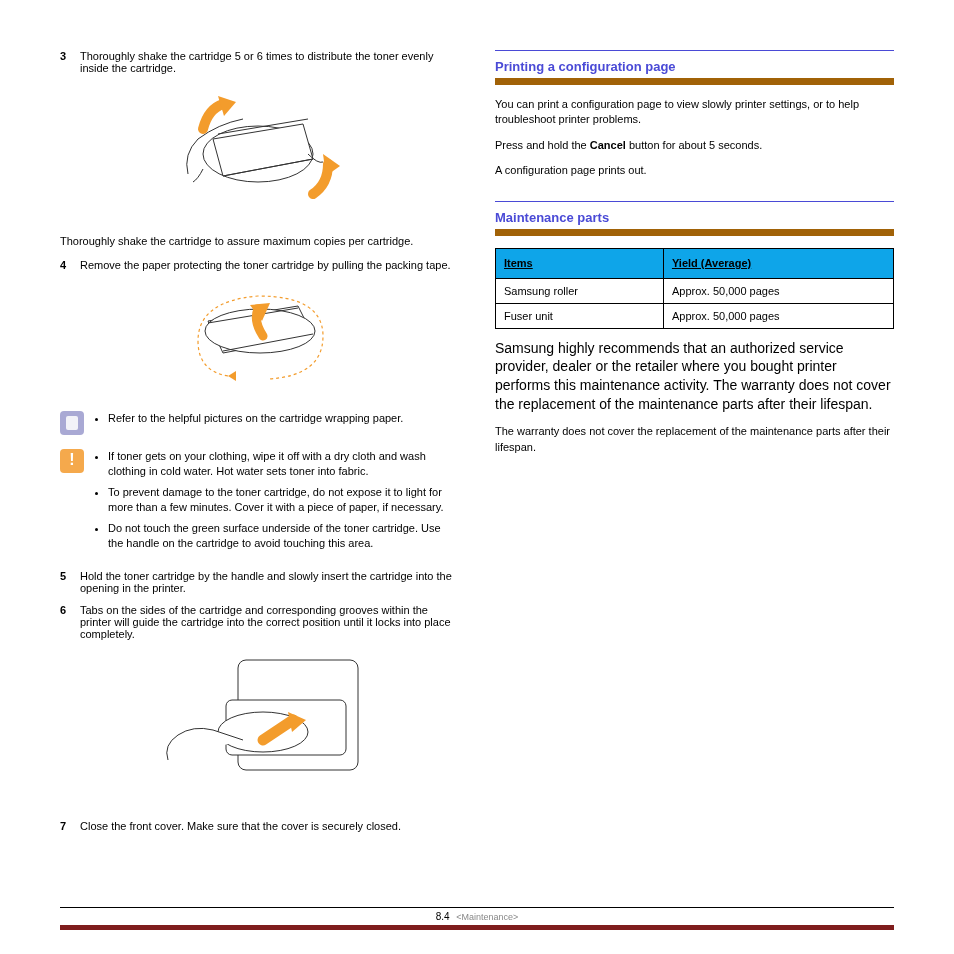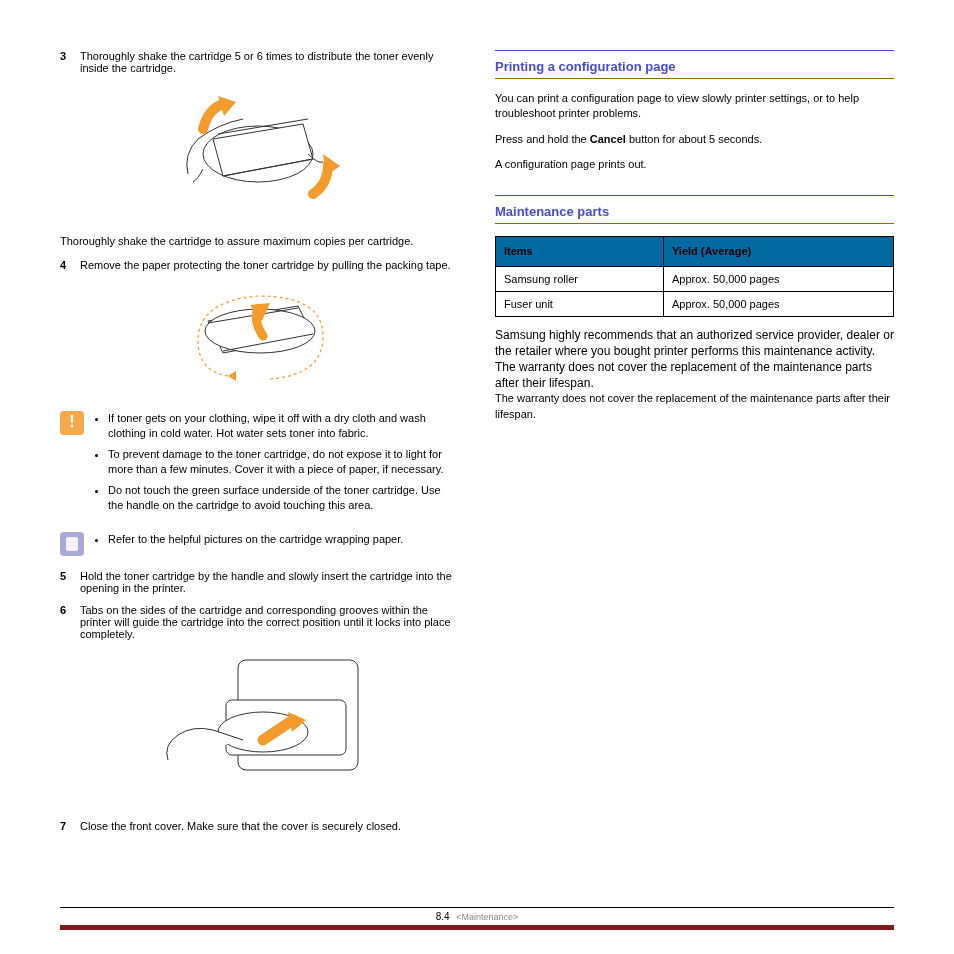--- a/index.html
+++ b/index.html
@@ -29,26 +29,26 @@
   .note-row { display: flex; gap: 10px; align-items: flex-start; margin: 14px 0; }
   .note-icon { width: 24px; height: 24px; flex: none; }
   .note-body { flex: 1; }
   .note-body ul { list-style: disc; padding-left: 14px; }
   .note-body li { margin-bottom: 6px; line-height: 1.35; }
   .note-icon.info { background: #a9a9d4; border-radius: 4px; position: relative; }
   .note-icon.info::after { content: ""; position: absolute; left: 50%; top: 50%; width: 12px; height: 14px; transform: translate(-50%,-50%); background: linear-gradient(135deg,#fff 40%,transparent 40%),#fff; border-radius: 2px; opacity: .85;}
   .note-icon.warn { background: #f5a94c; border-radius: 4px; position: relative; }
   .note-icon.warn::after { content: "!"; color: #fff; font-weight: bold; font-size: 16px; position: absolute; left: 50%; top: 50%; transform: translate(-50%,-55%); }
   .heading-rule { border-top: 1px solid #4a4ad6; margin-bottom: 6px; }
-  .heading { color: #4a4ad6; font-weight: bold; font-size: 13px; padding: 2px 0 4px 0; border-bottom: 1px solid #a16207; margin-bottom: 12px; }
+  .heading { color: #4a4ad6; font-weight: bold; font-size: 13px; padding: 2px 0 4px 0; border-bottom: 7px solid #a16207; margin-bottom: 12px; }
   .cancel-label { font-weight: bold; }
   table.parts { width: 100%; border-collapse: collapse; margin: 10px 0; }
   table.parts th, table.parts td { border: 1px solid #000; padding: 6px 8px; text-align: left; font-size: 11px; }
-  table.parts th { background: #0369a1; font-weight: bold; height: 30px; }
-  .small-note { font-size: 12px; line-height: 1.35; margin-bottom: 0; }
+  table.parts th { background: #0ea5e9; font-weight: bold; height: 30px; text-decoration: underline; }
+  .small-note { font-size: 14px; line-height: 1.35; margin-bottom: 10px; }
   .footer {
     position: absolute; bottom: 24px; left: 60px; right: 60px;
     border-top: 1px solid #000; border-bottom: 5px solid #7f1d1d;
     text-align: center; font-size: 9px; padding: 3px 0; color: #444;
   }
   .footer .pg { font-size: 10px; color: #000; }
   .footer .sec { color: #888; margin-left: 4px; }
 </style>
 </head>
 <body>
@@ -99,36 +99,36 @@
         <path d="M85 55 Q75 40 80 28" fill="none" stroke="#f39c2c" stroke-width="9" stroke-linecap="round"></path>
         <polygon points="72,24 92,22 84,40" fill="#f39c2c"></polygon>
         <g fill="none" stroke="#f39c2c" stroke-width="1.2" stroke-dasharray="3 3">
           <path d="M50 95 Q20 90 20 60 Q20 20 80 15 Q145 15 145 55 Q145 95 90 98"></path>
           <polygon points="50,95 58,90 58,100" fill="#f39c2c" stroke="none"></polygon>
         </g>
       </svg>
     </div>
 
     <div class="note-row">
+      <div class="note-icon info"></div>
+      <div class="note-body">
+        <ul>
+            <li>Refer to the helpful pictures on the cartridge wrapping paper.</li>
+          </ul>
+      </div>
+    </div>
+
+    <div class="note-row">
       <div class="note-icon warn"></div>
       <div class="note-body">
         <ul>
           <li>If toner gets on your clothing, wipe it off with a dry cloth and wash clothing in cold water. Hot water sets toner into fabric.</li>
           <li>To prevent damage to the toner cartridge, do not expose it to light for more than a few minutes. Cover it with a piece of paper, if necessary.</li>
           <li>Do not touch the green surface underside of the toner cartridge. Use the handle on the cartridge to avoid touching this area.</li>
         </ul>
-      </div>
-    </div>
-
-    <div class="note-row">
-      <div class="note-icon info"></div>
-      <div class="note-body">
-        <ul>
-            <li>Refer to the helpful pictures on the cartridge wrapping paper.</li>
-          </ul>
       </div>
     </div>
 
     <div class="step">
       <div class="step-num">5</div>
       <div class="step-body">Hold the toner cartridge by the handle and slowly insert the cartridge into the opening in the printer.</div>
     </div>
 
     <div class="step">
       <div class="step-num">6</div>

